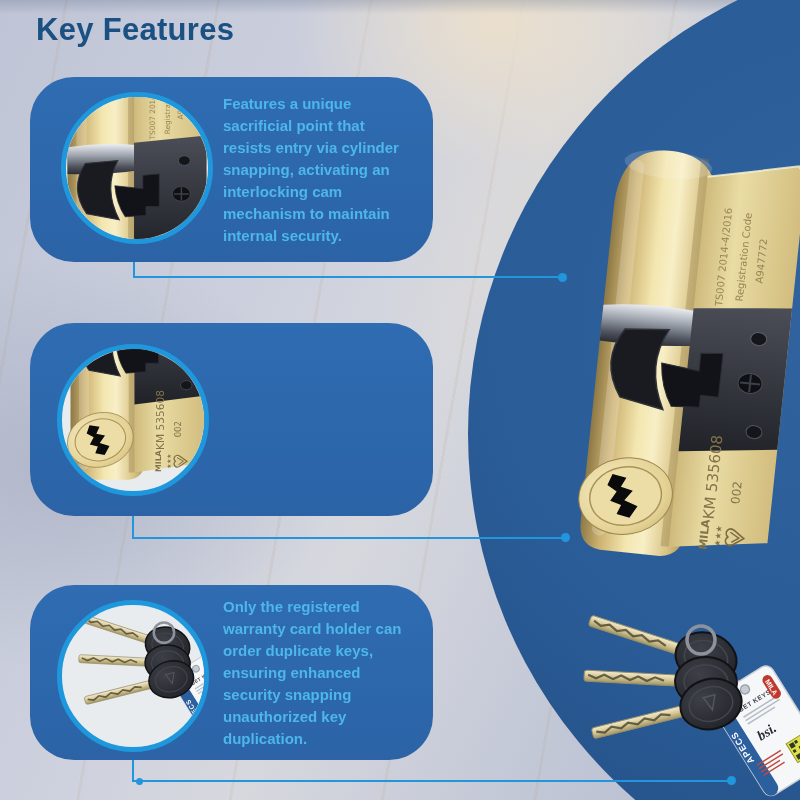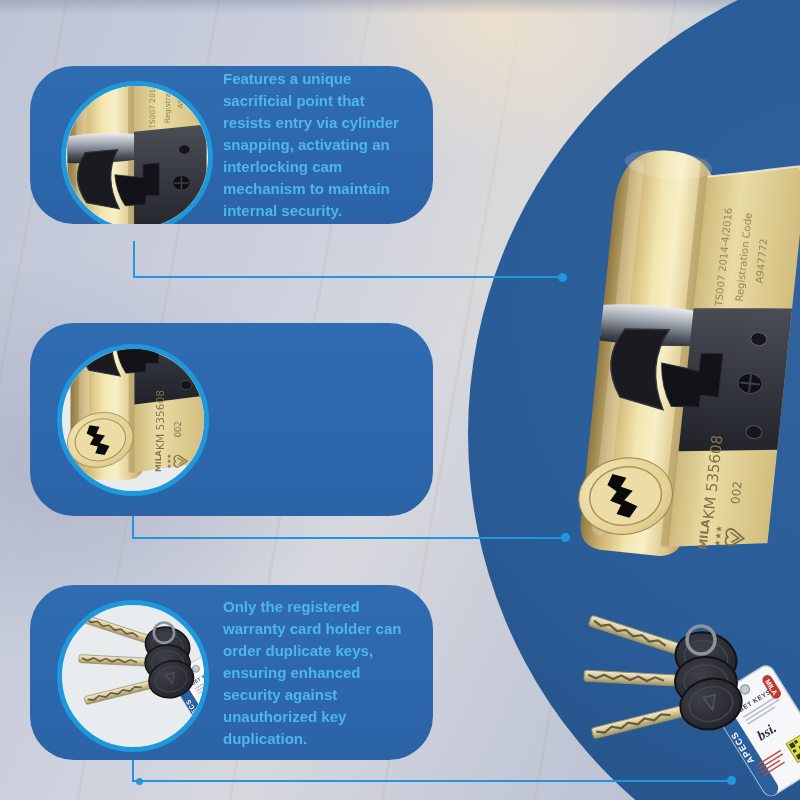--- a/index.html
+++ b/index.html
@@ -41,35 +41,36 @@
   .keys-main{position:absolute;left:556px;top:602px;width:250px;height:200px;}
   svg{display:block;}
 </style>
 </head>
 <body>
 
 <div class="stage">
   <div class="bg-marble"></div>
   <div class="bg-circle"></div>
 
+  <h1 class="title">Key Features</h1>
 
   <div class="cline" style="left:133px;top:241px;width:2px;height:37px"></div>
   <div class="cline" style="left:133px;top:276px;width:429px;height:2px"></div>
   <div class="cdot" style="left:558px;top:273px;width:9px;height:9px"></div>
 
   <div class="cline" style="left:132px;top:496px;width:2px;height:43px"></div>
   <div class="cline" style="left:132px;top:537px;width:433px;height:2px"></div>
   <div class="cdot" style="left:561px;top:533px;width:9px;height:9px"></div>
 
   <div class="cline" style="left:132px;top:750px;width:2px;height:32px"></div>
   <div class="cline" style="left:132px;top:780px;width:599px;height:2px"></div>
   <div class="cdot" style="left:136px;top:778px;width:7px;height:7px"></div>
   <div class="cdot" style="left:727px;top:776px;width:9px;height:9px"></div>
 
-  <section class="card" style="top:66px;height:158px">
+  <section class="card" style="top:77px;height:185px">
     <div class="circle" style="left:31px;top:15px">
       <span class="crop">
           <svg viewBox="12 104 192 192" width="100%" height="100%" xmlns="http://www.w3.org/2000/svg" preserveAspectRatio="xMidYMid slice">
       <defs>
         <linearGradient id="gBarrel" x1="0" y1="0" x2="1" y2="0">
           <stop offset="0" stop-color="#8d7845"></stop>
                 <stop offset=".2" stop-color="#cdb271"></stop>
           <stop offset=".45" stop-color="#f3e6af"></stop>
                 <stop offset=".62" stop-color="#f8efc7"></stop>
           <stop offset=".85" stop-color="#d9c385"></stop>
@@ -302,21 +303,21 @@
         <rect x="-122" y="-5.5" width="100" height="11" rx="3" fill="url(#gBlade)" stroke="#9a8f68" stroke-width="1"></rect>
         <path d="M-118,-1 l8,3 l8,-4 l9,4 l8,-4 l9,4 l8,-4 l9,4 l8,-4 l9,3" stroke="#4a432c" stroke-width="2.2" fill="none" opacity=".8"></path>
         <ellipse cx="0" cy="0" rx="31" ry="25" fill="url(#gHead)" stroke="#101216" stroke-width="2"></ellipse>
         <ellipse cx="0" cy="0" rx="22" ry="17" fill="none" stroke="#43464e" stroke-width="1.5"></ellipse>
         <path d="M-6,-8 L6,-8 L0,6 Z" fill="none" stroke="#52565e" stroke-width="1.5"></path>
       </g>
       <circle cx="145" cy="38" r="14" fill="none" stroke="#8d939c" stroke-width="3.5"></circle>
     </svg>
         </span>
     </div>
-    <p class="ftext">Only the registered warranty card holder can order duplicate keys, ensuring enhanced security against unauthorized key duplication.</p>
+    <p class="ftext">Only the registered warranty card holder can order duplicate keys, ensuring enhanced security snapping unauthorized key duplication.</p>
   </section>
 
   <div class="cyl-main">
     <svg id="cyl-art" viewBox="0 0 210 420" width="210" height="420" xmlns="http://www.w3.org/2000/svg">
       <defs>
         <linearGradient id="gBarrel" x1="0" y1="0" x2="1" y2="0">
           <stop offset="0" stop-color="#8d7845"></stop>
             <stop offset=".2" stop-color="#cdb271"></stop>
           <stop offset=".45" stop-color="#f3e6af"></stop>
             <stop offset=".62" stop-color="#f8efc7"></stop>

